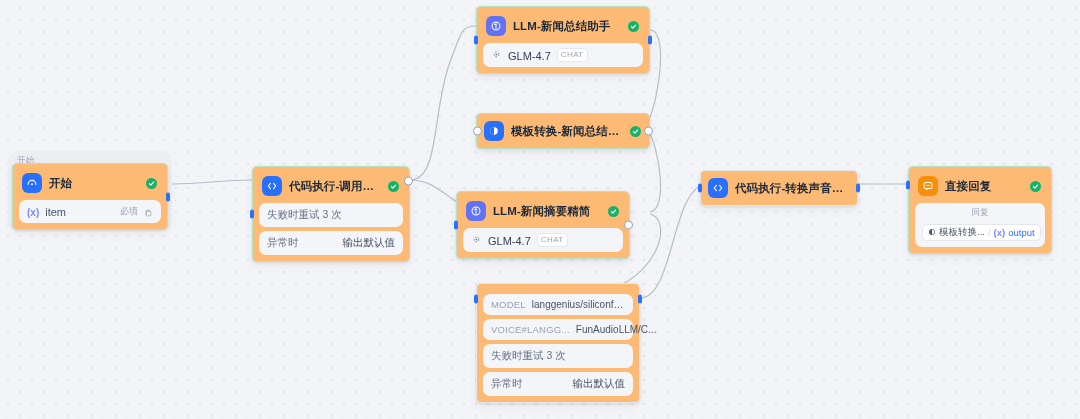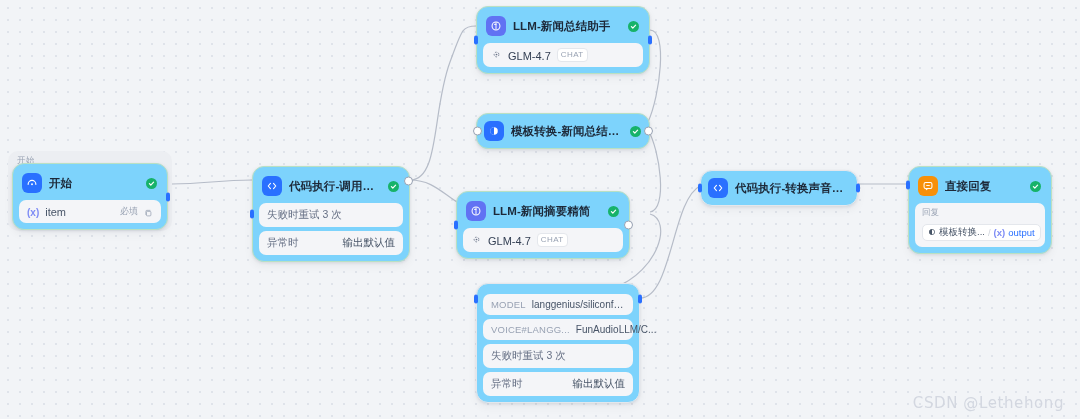--- a/index.html
+++ b/index.html
@@ -12,23 +12,23 @@
     background-position:2px 2px;
     position:relative;
   }
   #canvas{position:absolute;inset:0;}
   svg.edges{position:absolute;left:0;top:0;width:1080px;height:419px;pointer-events:none;}
   .edge{fill:none;stroke:#b6bcc8;stroke-width:1.2;}
 
   
   .node{
     position:absolute;
-    background:#7dd3fc;
+    background:#fdba74;
     border:1.3px solid #b9e0c3;
-    border-radius:12px;
+    border-radius:5px;
     box-shadow:0 1px 3px rgba(16,24,40,.09), 0 4px 10px rgba(16,24,40,.05);
     box-sizing:border-box;
     padding:6px;
   }
   .node.slim{padding:5px 6px;}
   .nhead{display:flex;align-items:center;gap:7px;padding:3px 4px 3px 3px;}
   .nicon{
     width:20px;height:20px;border-radius:6px;flex:0 0 auto;
     display:flex;align-items:center;justify-content:center;
     color:#fff;font-size:10px;line-height:1;
@@ -82,21 +82,21 @@
   
   .group{
     position:absolute;background:#eceef2;border-radius:10px;
   }
   .group-label{
     position:absolute;left:9px;top:4px;font-size:8.5px;color:#98a2b3;letter-spacing:.2px;
   }
 
   
   .reply-box{background:#f4f5f8;border-radius:7px;margin-top:4px;padding:4px 7px 6px;}
-  .reply-lbl{font-size:8.5px;color:#98a2b3;margin-bottom:3px;}
+  .reply-lbl{font-size:8.5px;color:#98a2b3;margin-bottom:3px;text-align:center;}
   .chip{
     display:inline-flex;align-items:center;gap:3px;
     background:#fff;border:1px solid #e4e7ec;border-radius:5px;
     padding:1px 5px;font-size:9.5px;color:#475467;max-width:100%;
   }
   .chip .src{color:#475467;white-space:nowrap;overflow:hidden;text-overflow:ellipsis;max-width:62px;}
   .chip .sep{color:#d0d5dd;}
   .chip .out{color:#2970ff;}
   .chip .px{color:#7e8cf5;font-weight:600;}
 
@@ -318,14 +318,13 @@
         </span>
         <span class="src">模板转换...</span>
         <span class="sep">/</span>
         <span class="px">(x)</span>
         <span class="out">output</span>
       </span>
     </div>
     <span class="handle l" style="top:18px;"></span>
   </div>
 
-  <div class="watermark">CSDN @Lethehong</div>
 </div>
 
 </body></html>

